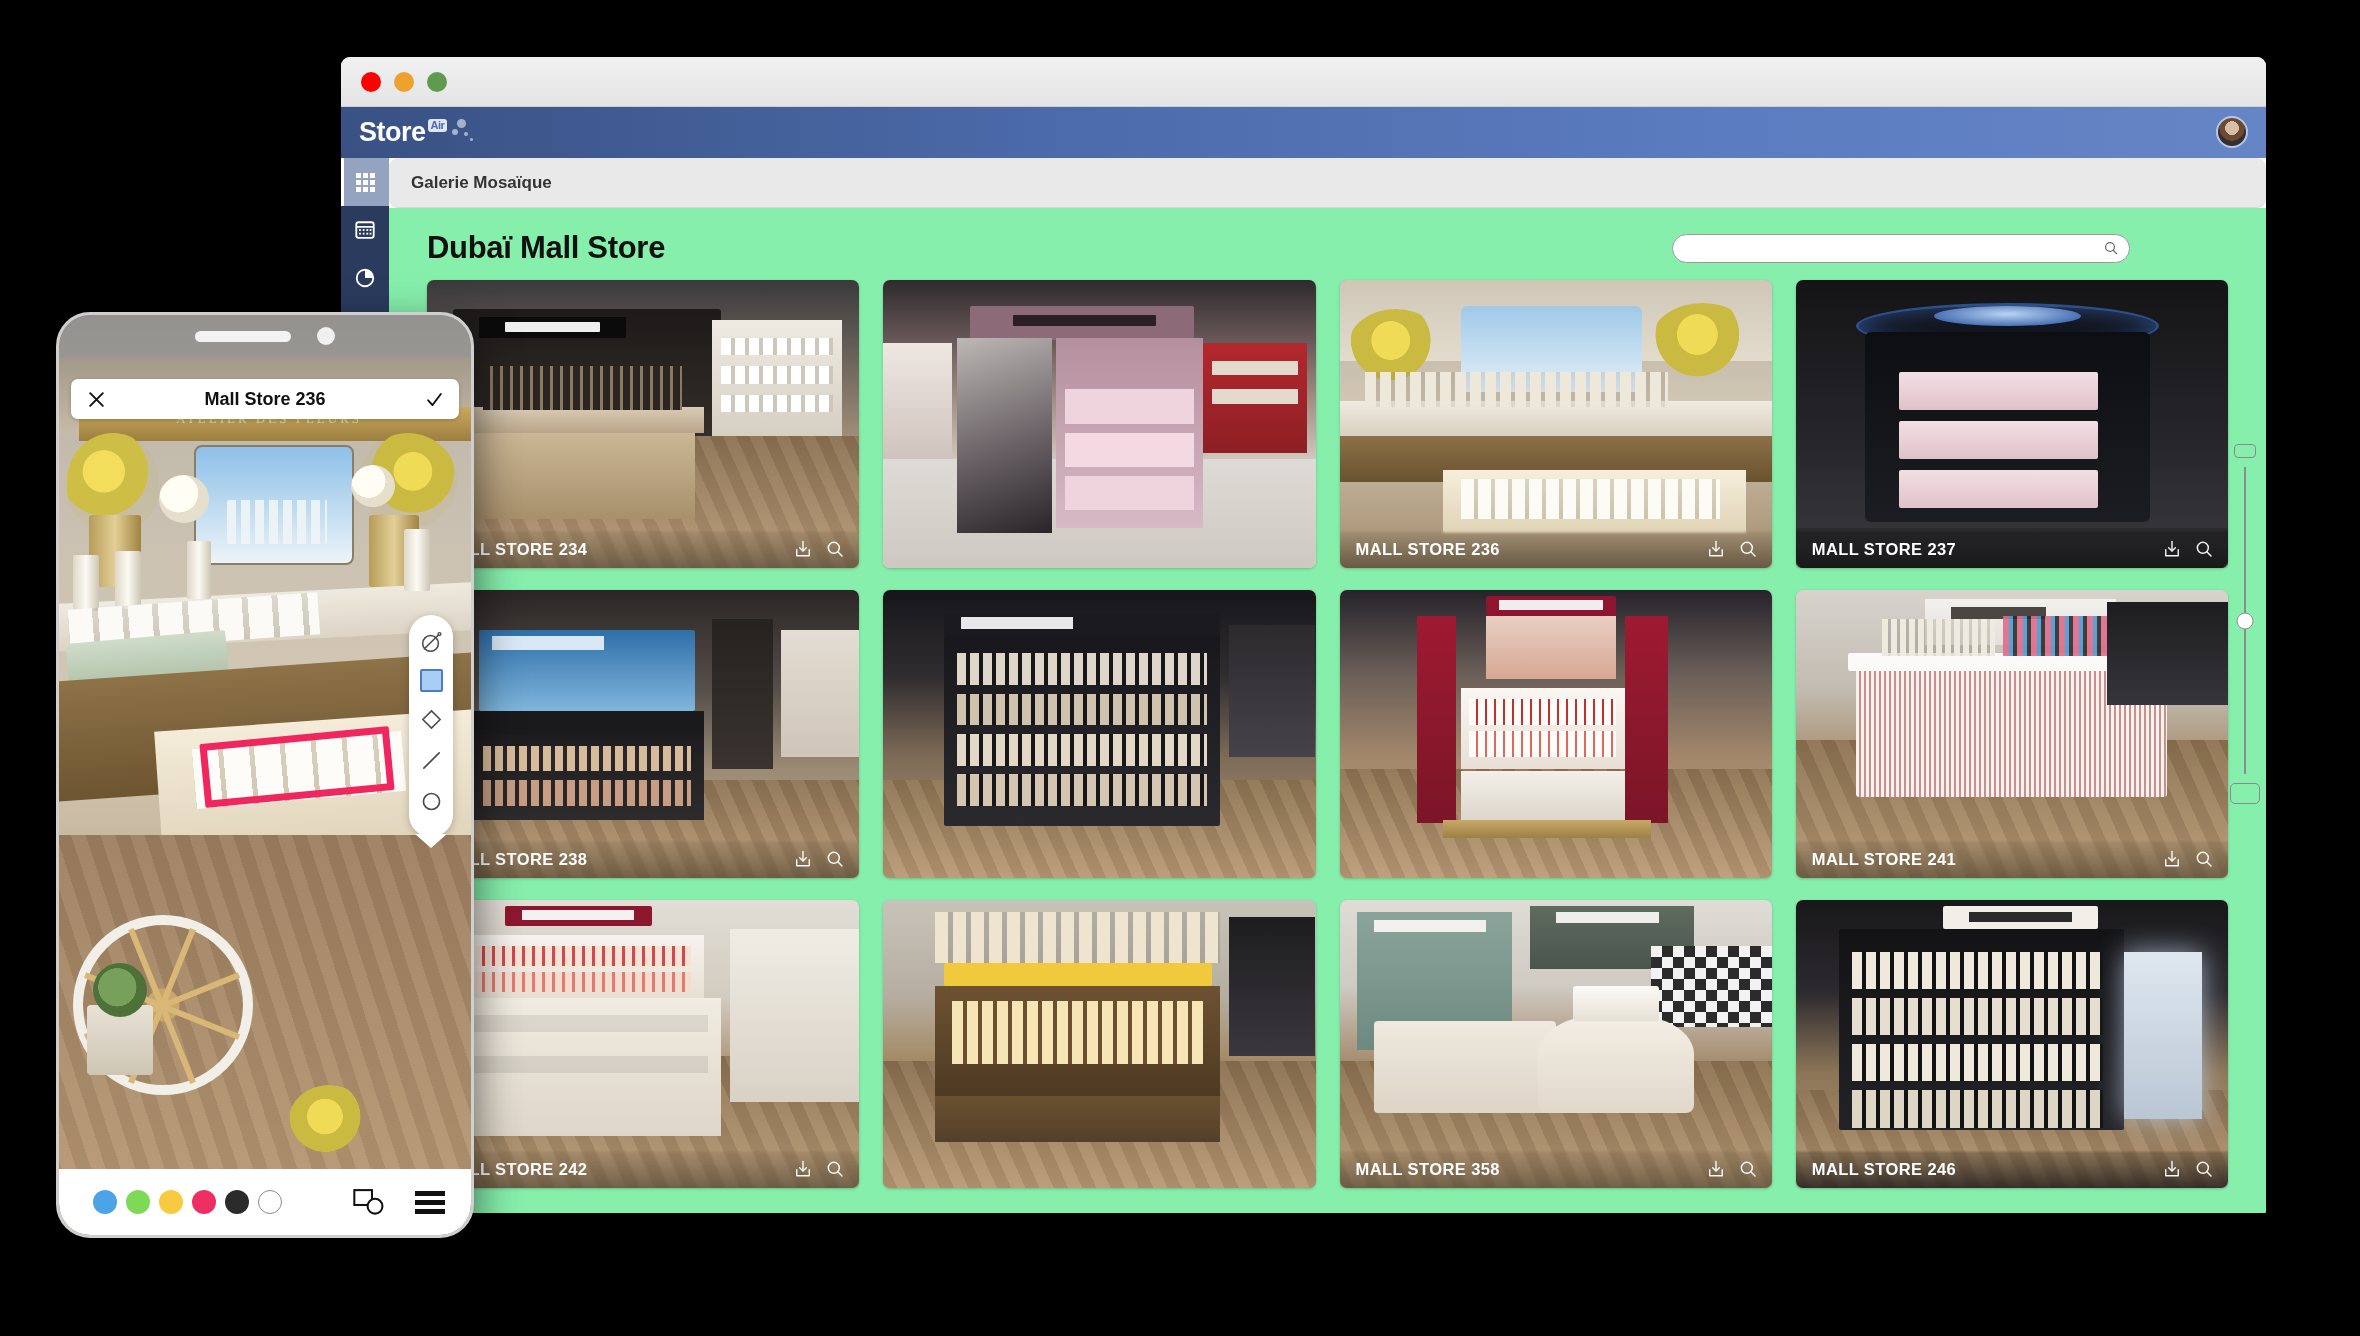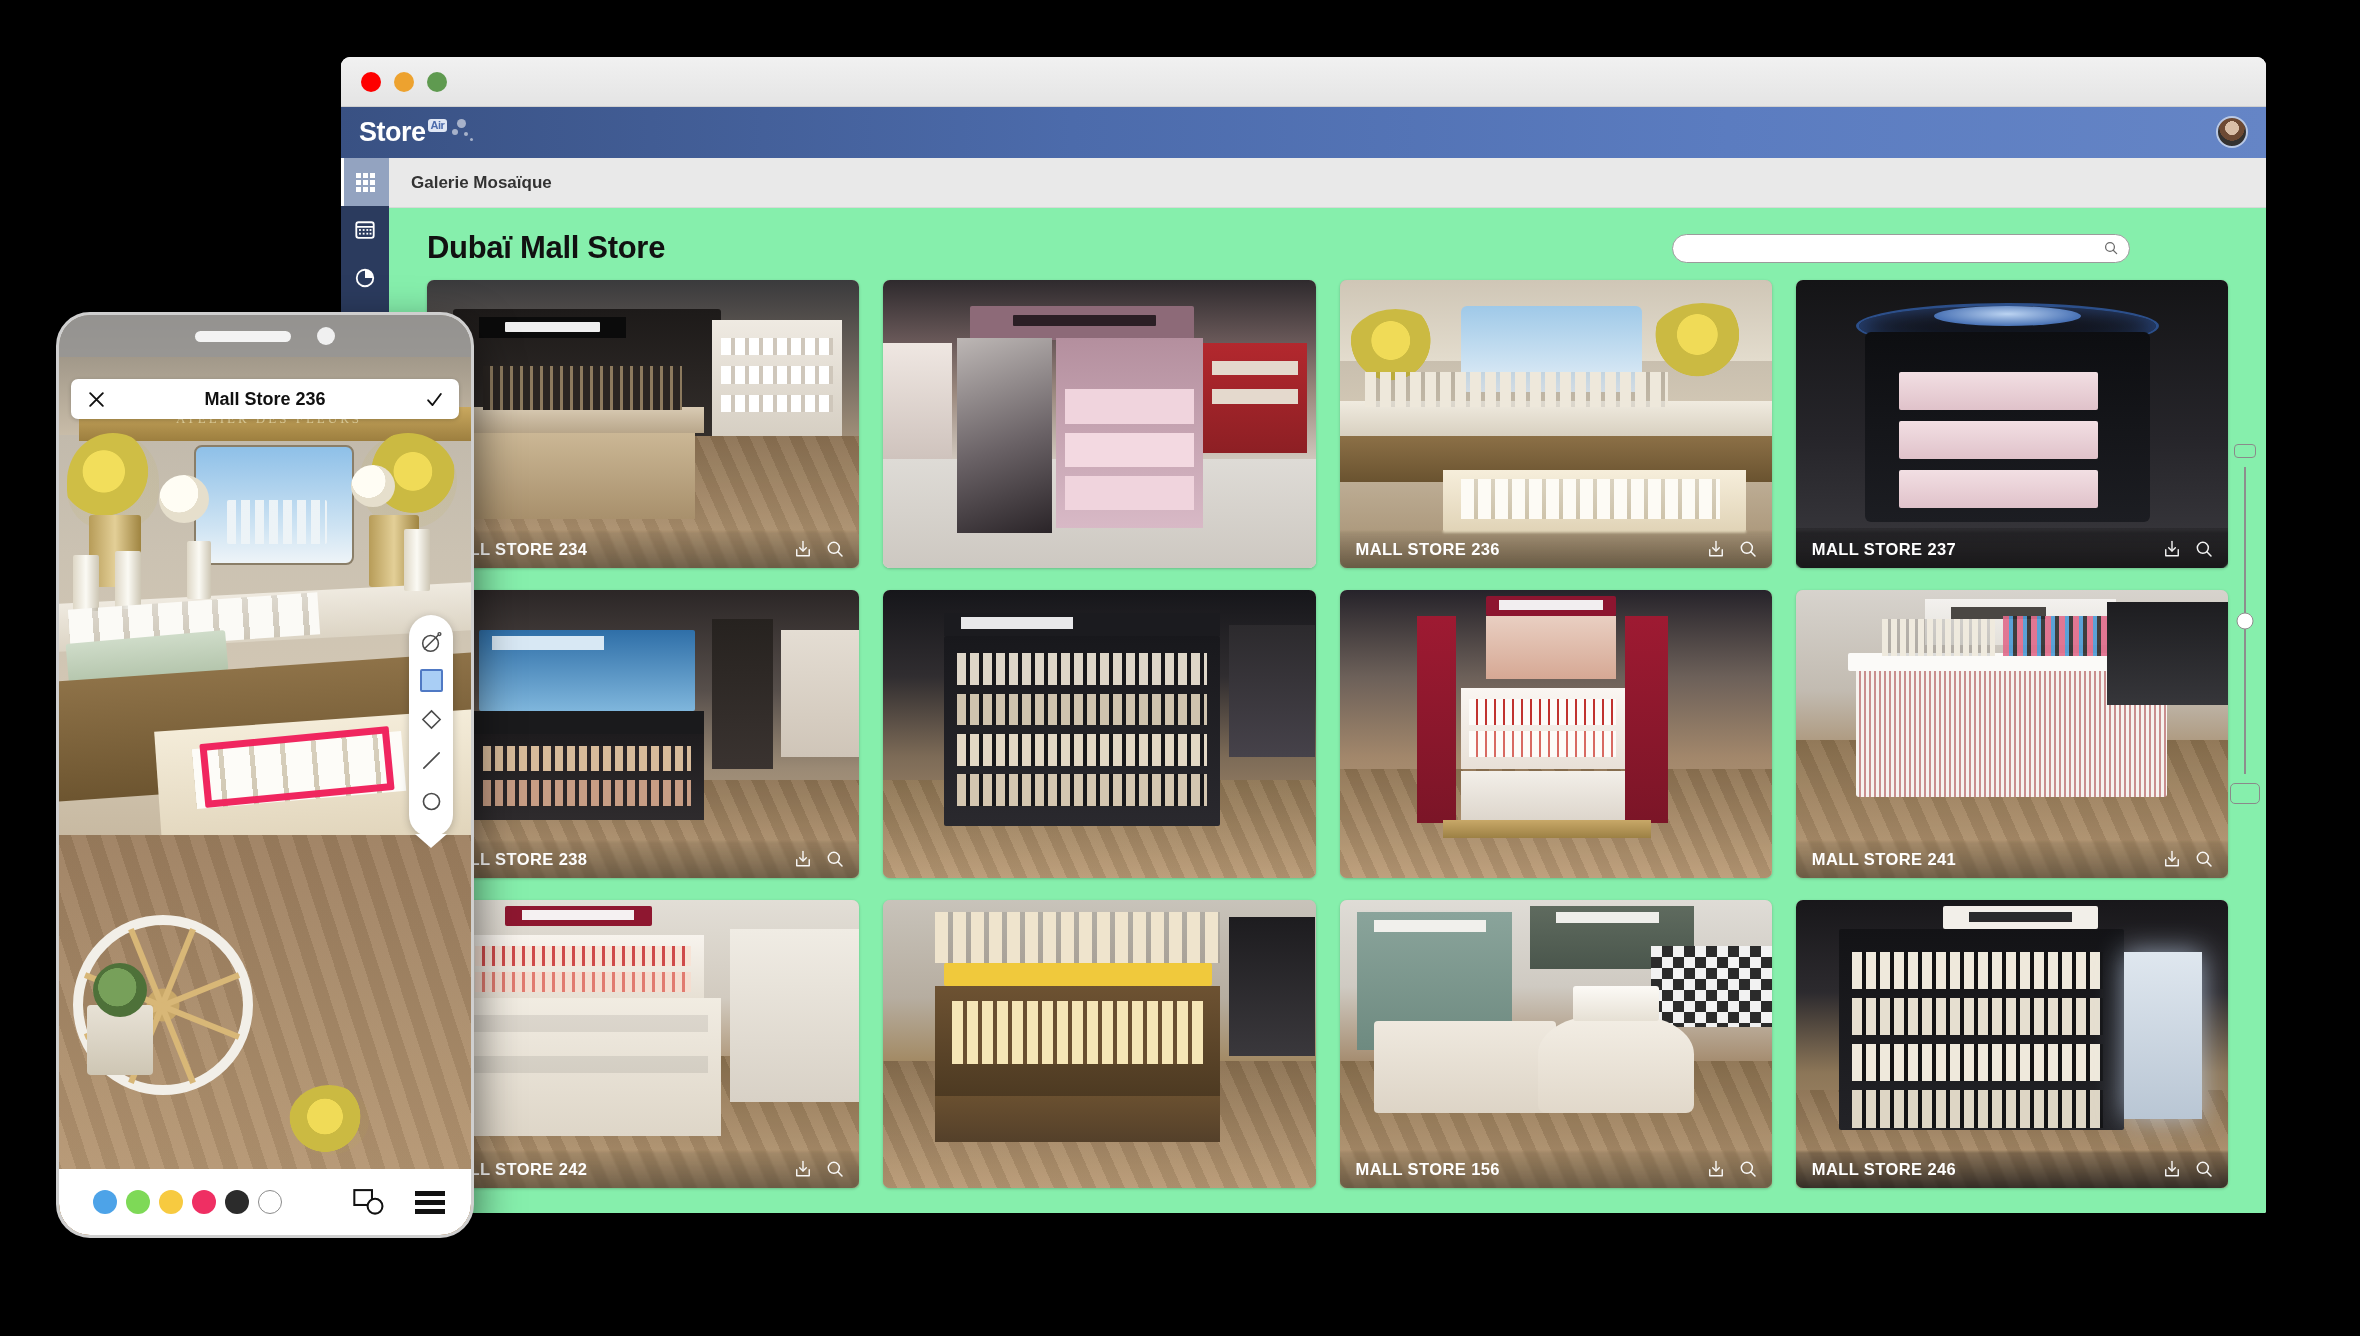--- a/index.html
+++ b/index.html
@@ -71,21 +71,21 @@
   .side-item.active::before {
     content:""; position:absolute; left:0; top:0; bottom:0; width:3px; background:#fff;
   }
   .grid-glyph { display:grid; grid-template-columns: repeat(3,5px); grid-template-rows: repeat(3,5px); gap:2px; }
   .grid-glyph i { background:#fff; display:block; }
   .side-svg { width: 22px; height: 22px; }
 
   #content { flex: 1; display: flex; flex-direction: column; min-width:0; }
   #tabbar {
     height: 50px; background: #e9e9e9; border-bottom: 1px solid #d8d8d8;
-    display: flex; align-items: center; padding-left: 22px;
+    display: flex; align-items: center; padding-left: 22px; border-radius: 9px;
   }
   #tab-label { font-size: 17px; color:#333; font-weight: 600; }
 
   #main { flex:1; background:#86efac; position: relative; padding: 0 26px; overflow:hidden; }
   #main-head {
     display:flex; align-items:center; justify-content:space-between;
     padding: 22px 0 14px 12px;
   }
   #page-title { font-size: 31px; font-weight: 700; color:#111; letter-spacing:-0.3px; }
   #search-box {
@@ -558,21 +558,21 @@
                   <div style="position:absolute;left:4%;top:4%;width:36%;height:48%;background:linear-gradient(180deg,#8aa49b,#6e8a80);"></div>
                   <div style="position:absolute;left:8%;top:7%;width:26%;height:4%;background:#f1f0ec;"></div>
                   <div style="position:absolute;left:44%;top:2%;width:38%;height:22%;background:linear-gradient(180deg,#5f6b5f,#4a564c);"></div>
                   <div style="position:absolute;left:50%;top:4%;width:24%;height:4%;background:#eeeeea;"></div>
                   <div style="position:absolute;left:72%;top:16%;width:28%;height:28%;background:repeating-conic-gradient(#2b2b2b 0 25%, #f2f2f2 0 50%) 0 0/22px 22px;"></div>
                   <div style="position:absolute;left:8%;top:42%;width:42%;height:32%;background:linear-gradient(180deg,#efe9df,#ddd4c6);border-radius:4px;"></div>
                   <div style="position:absolute;left:46%;top:40%;width:36%;height:34%;background:linear-gradient(180deg,#f3eee5,#e1d8ca);border-radius:40% 40% 8px 8px;"></div>
                   <div style="position:absolute;left:54%;top:30%;width:20%;height:12%;background:linear-gradient(180deg,#fcfaf6,#e6e0d4);border-radius:3px;"></div>
                 </div>
      <div class="cap ">
-       <span class="cap-text">MALL STORE 156</span>
+       <span class="cap-text">MALL STORE 358</span>
        <span class="cap-icon">
                     <svg viewBox="0 0 24 24" fill="none" stroke="#fff" stroke-width="1.7" stroke-linecap="round" stroke-linejoin="round">
   <path d="M12 3 L12 14"></path>
                       <path d="M8 10.5 L12 14.5 L16 10.5"></path>
                       <path d="M4.5 13 L4.5 20 L19.5 20 L19.5 13"></path>
                     </svg>
                   </span>
        <span class="cap-icon">
                     <svg viewBox="0 0 24 24" fill="none" stroke="#fff" stroke-width="1.8" stroke-linecap="round">
   <circle cx="10.6" cy="10.6" r="6.6"></circle>

